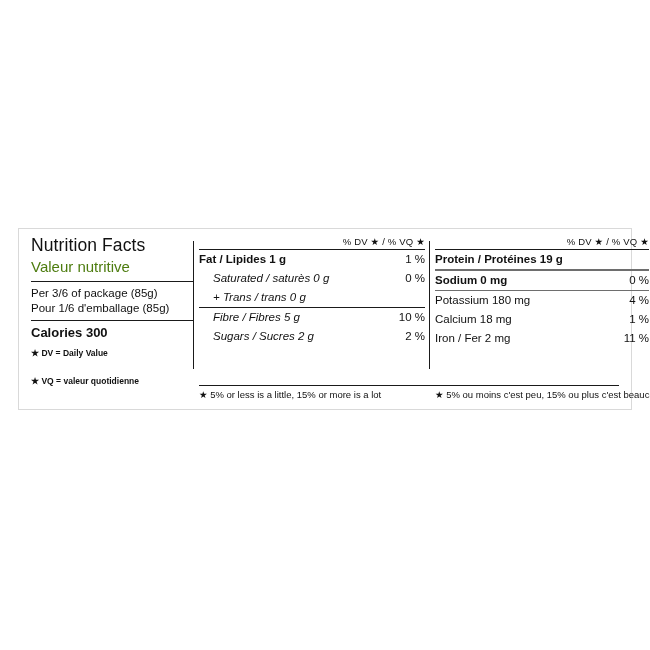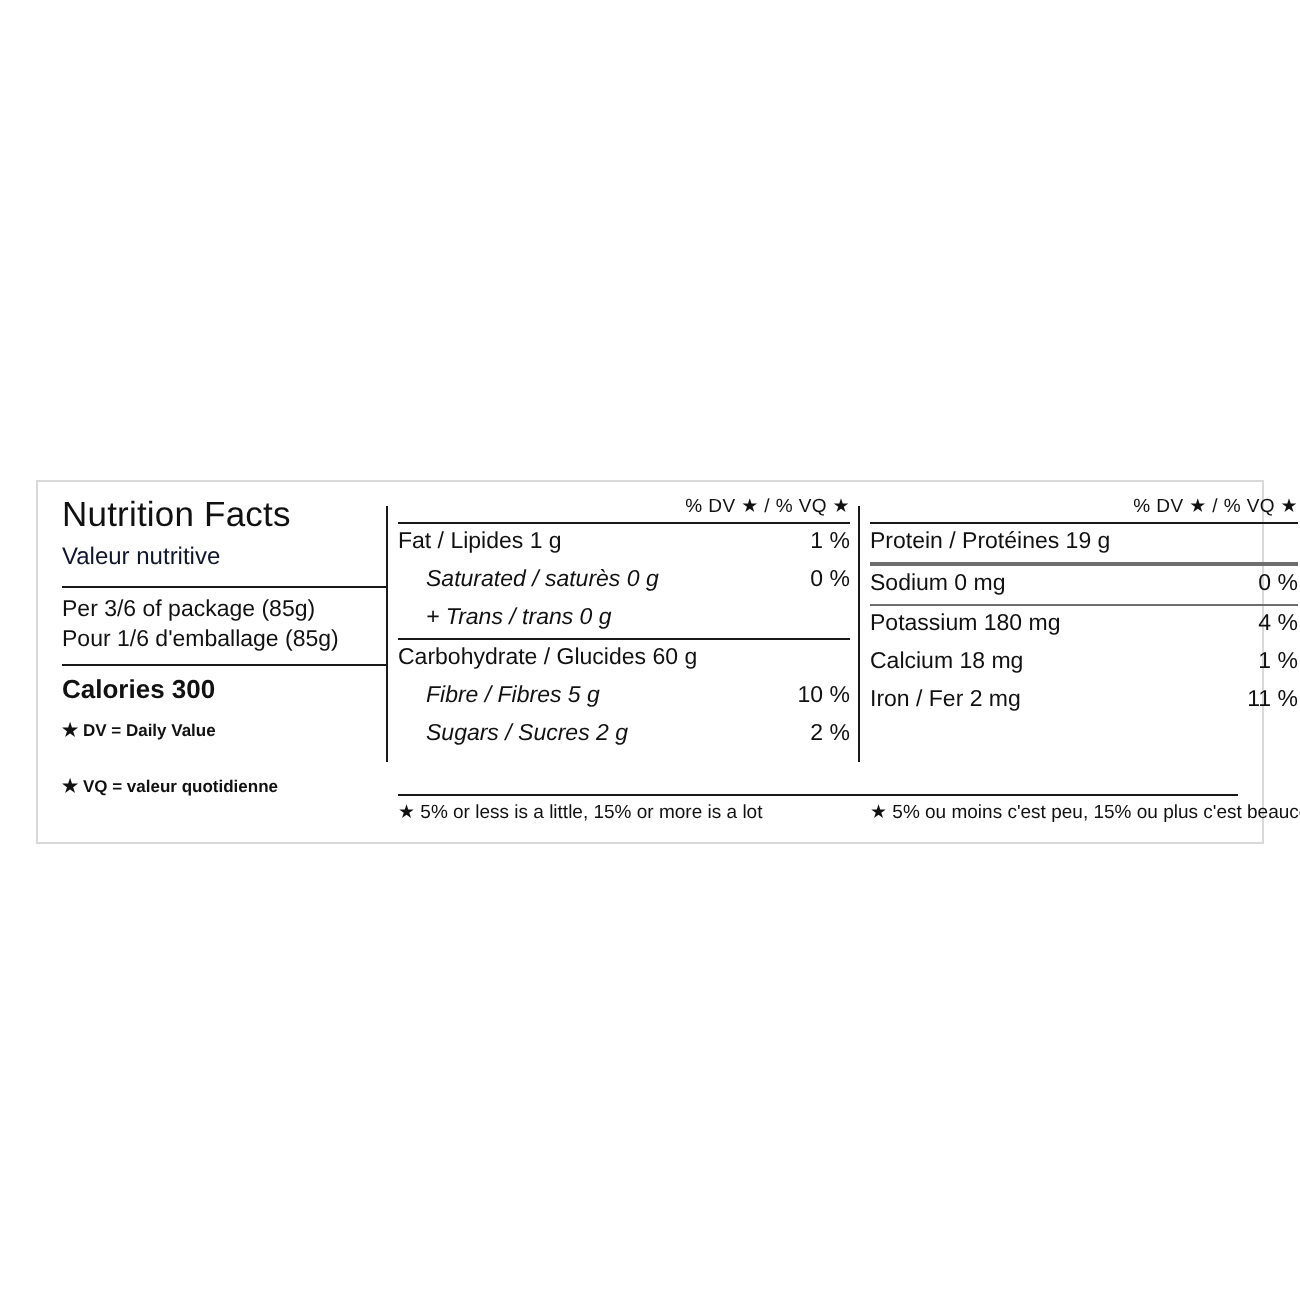--- a/index.html
+++ b/index.html
@@ -7,21 +7,21 @@
     padding: 0;
     width: 650px;
     height: 650px;
     background: #ffffff;
     font-family: "Liberation Sans", sans-serif;
   }
 
   #panel {
     position: absolute;
     left: 18px;
-    top: 240px;
+    top: 228px;
     width: 614px;
     height: 182px;
     background: #ffffff;
     border: 1px solid #d9d9d9;
     box-sizing: border-box;
   }
 
   #inner {
     position: absolute;
     left: 12px;
@@ -61,23 +61,23 @@
   #vrule2 { left: 398px; }
 
   
   .nf-title {
     font-size: 17.5px;
     line-height: 21px;
     color: #111;
     letter-spacing: 0.1px;
   }
   .nf-title-2 {
-    font-size: 12px;
+    font-size: 15px;
     line-height: 21px;
-    color: #0f172a;
+    color: #4d7c0f;
   }
   .nf-rule {
     height: 1px;
     background: #1a1a1a;
     margin: 4px 0 4px 0;
   }
   .serving {
     font-size: 11.5px;
     line-height: 15px;
     color: #111;
@@ -122,21 +122,21 @@
     font-size: 11.5px;
     color: #111;
     white-space: nowrap;
   }
   .row .nm { display: inline-block; }
   .row .pct {
     position: absolute;
     right: 0;
     top: 0;
   }
-  .bold { font-weight: normal; }
+  .bold { font-weight: bold; }
   .indent { padding-left: 14px; font-style: italic; }
 
   
   .foot-row {
     position: absolute;
     left: 0;
     right: 0;
     bottom: 0;
     height: 18px;
   }
@@ -207,24 +207,20 @@
         <span class="pct">0 %</span>
       </div>
       <div class="row">
         <span class="nm indent">+ Trans / trans 0 g</span>
         <span class="pct"></span>
       </div>
 
       <div class="hline"></div>
 
       <div class="row">
-        <span class="nm bold">Carbohydrate / Glucides 60 g</span>
-        <span class="pct"></span>
-      </div>
-      <div class="row">
         <span class="nm indent">Fibre / Fibres 5 g</span>
         <span class="pct">10 %</span>
       </div>
       <div class="row">
         <span class="nm indent">Sugars / Sucres 2 g</span>
         <span class="pct">2 %</span>
       </div>
     </div>
 
     <div class="col-right">

